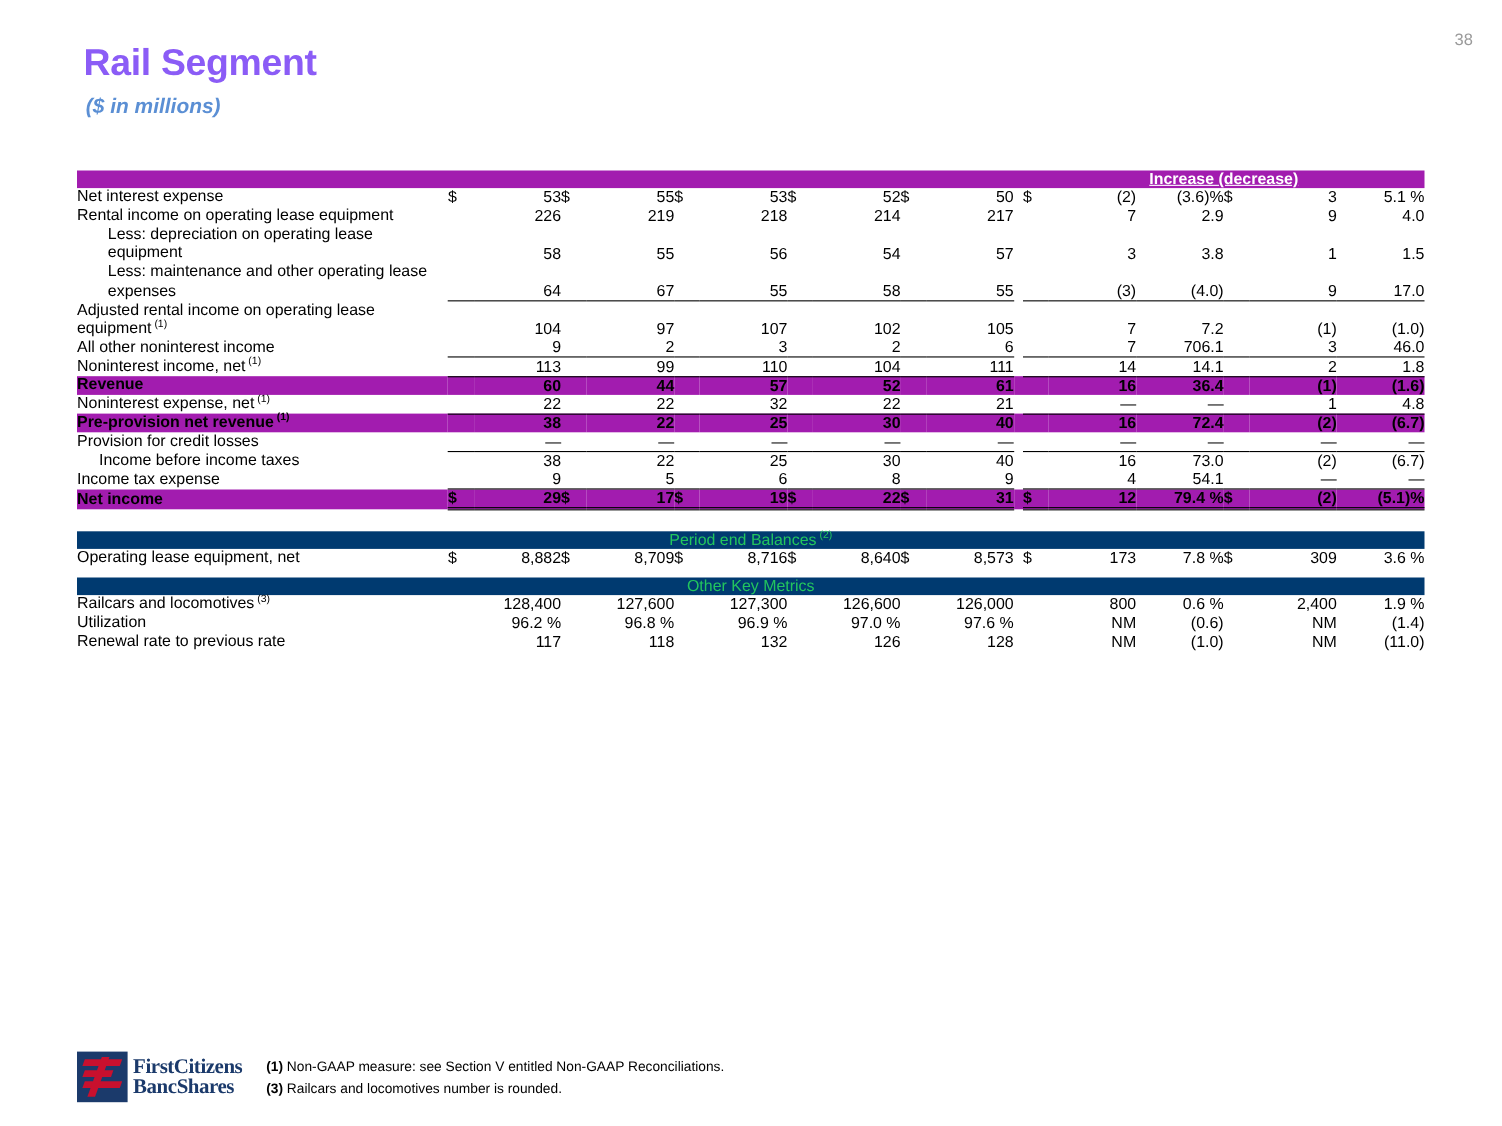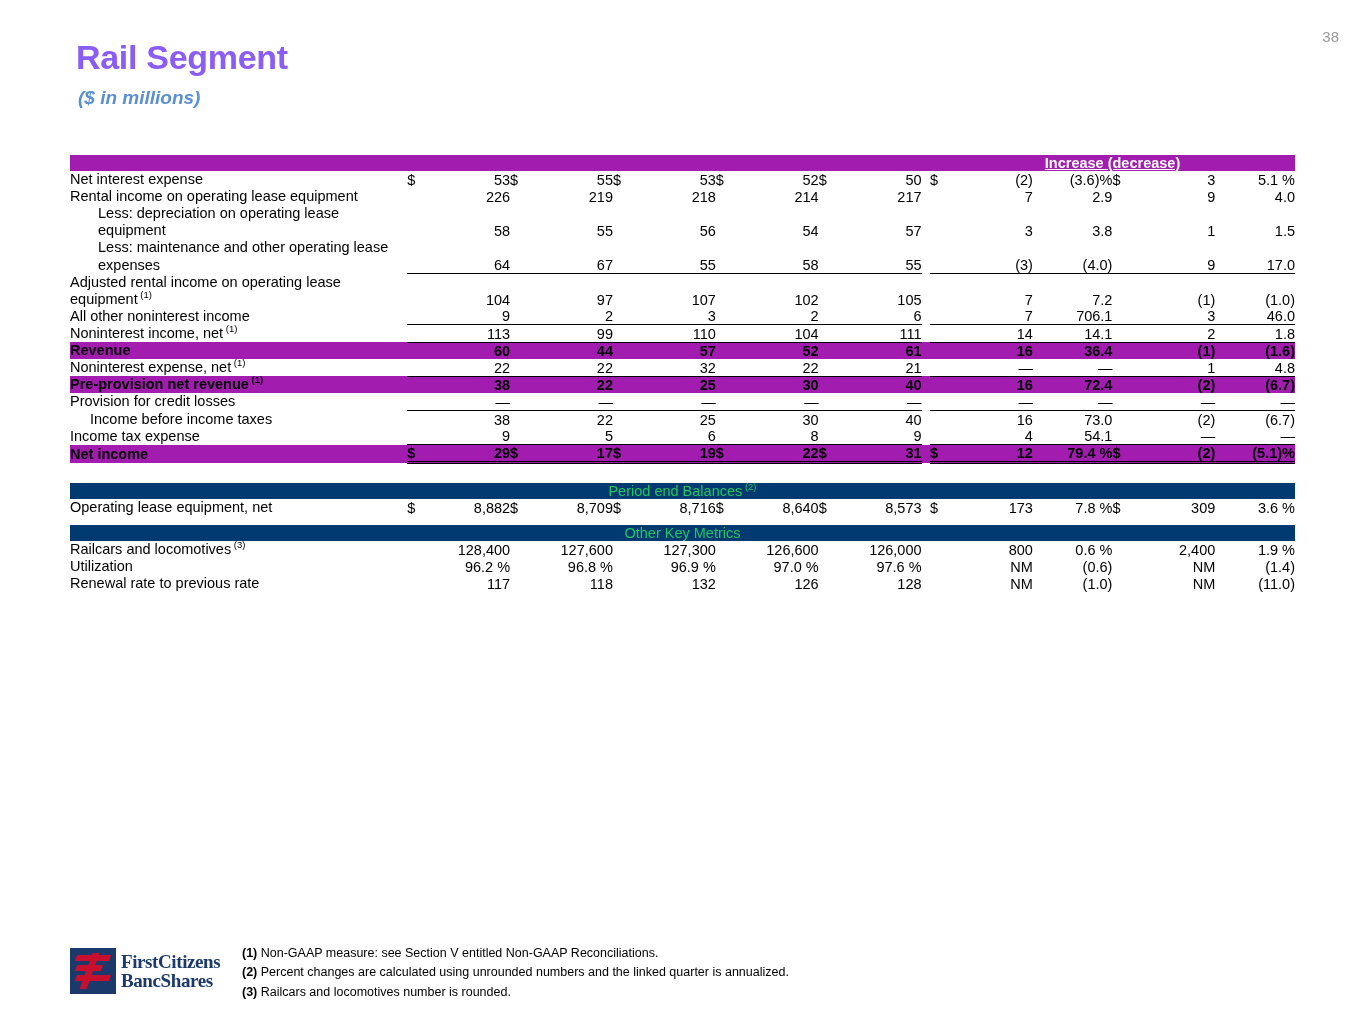--- a/index.html
+++ b/index.html
@@ -507,16 +507,15 @@
         <i class="s3"></i>
         <i class="bar"></i>
     </div>
     <div class="logo-text">
       <div class="l1">FirstCitizens</div>
       <div class="l2">BancShares</div>
     </div>
   </div>
   <div class="notes" id="notes-box">
       <div><b>(1)</b> Non-GAAP measure: see Section V entitled Non-GAAP Reconciliations.</div>
-      <div><b>(2)</b> Percent changes are calculated using unrounded numbers and the linked quarter is annualized.</div>
       <div><b>(3)</b> Railcars and locomotives number is rounded.</div>
     </div>
 </div>
 
 </body></html>

